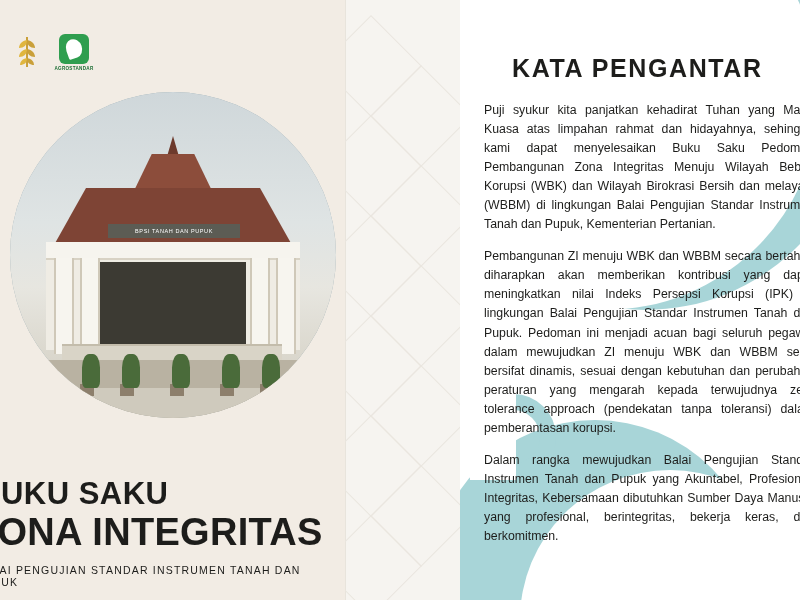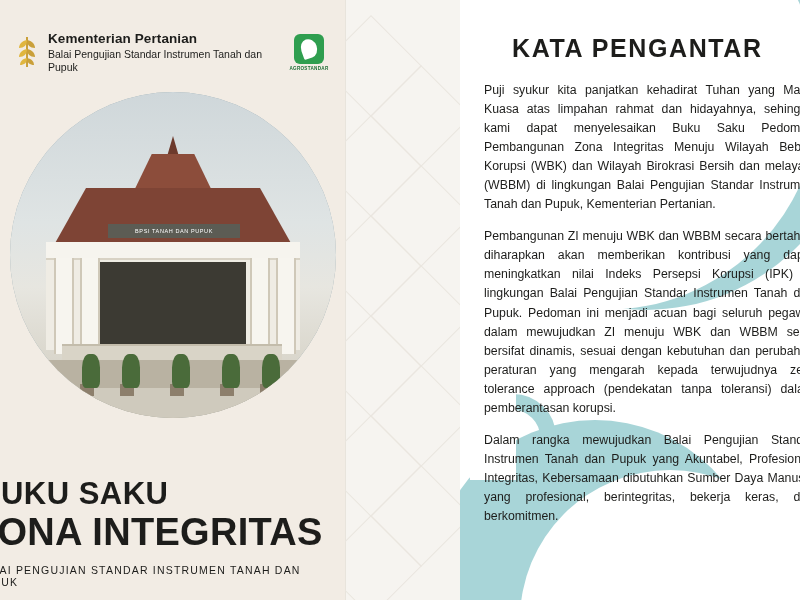--- a/index.html
+++ b/index.html
@@ -349,21 +349,21 @@
   .content-inner {
     position: relative;
     z-index: 3;
     padding: 30px 0 0 24px;
   }
   .kata-title {
     font-size: 25px;
     font-weight: bold;
     letter-spacing: 1.6px;
     color: #1d1d1b;
-    margin: 4px 0 18px 28px;
+    margin: 24px 0 18px 28px;
   }
   .para {
     font-size: 12.3px;
     line-height: 1.55;
     color: #1d1d1b;
     text-align: justify;
     width: 330px;
     margin-bottom: 13px;
   }
 </style>
@@ -377,24 +377,20 @@
     <div class="cover-header">
       <svg class="wheat-icon" viewBox="0 0 26 34">
         <path d="M13 2 L13 32" stroke="#caa03a" stroke-width="2" fill="none"></path>
         <path d="M13 5 c-6 1 -8 5 -8 8 c5 0 8 -3 8 -8 z" fill="#e0b63f"></path>
         <path d="M13 5 c6 1 8 5 8 8 c-5 0 -8 -3 -8 -8 z" fill="#caa03a"></path>
         <path d="M13 14 c-6 1 -8 5 -8 8 c5 0 8 -3 8 -8 z" fill="#e0b63f"></path>
         <path d="M13 14 c6 1 8 5 8 8 c-5 0 -8 -3 -8 -8 z" fill="#caa03a"></path>
         <path d="M13 23 c-5 1 -7 4 -7 7 c4 0 7 -2 7 -7 z" fill="#e0b63f"></path>
         <path d="M13 23 c5 1 7 4 7 7 c-4 0 -7 -2 -7 -7 z" fill="#caa03a"></path>
       </svg>
-      <div class="ministry-text">
-        <div class="ministry-title">Kementerian Pertanian</div>
-        <div class="ministry-sub">Balai Pengujian Standar Instrumen Tanah dan Pupuk</div>
-      </div>
       <div class="agro-logo">
         <div class="agro-mark"></div>
         <div class="agro-label">AGROSTANDAR</div>
       </div>
     </div>
 
     <div class="photo-circle">
       <div class="ph-sky"></div>
       <div class="ph-spire"></div>
       <div class="ph-roof2"></div>

